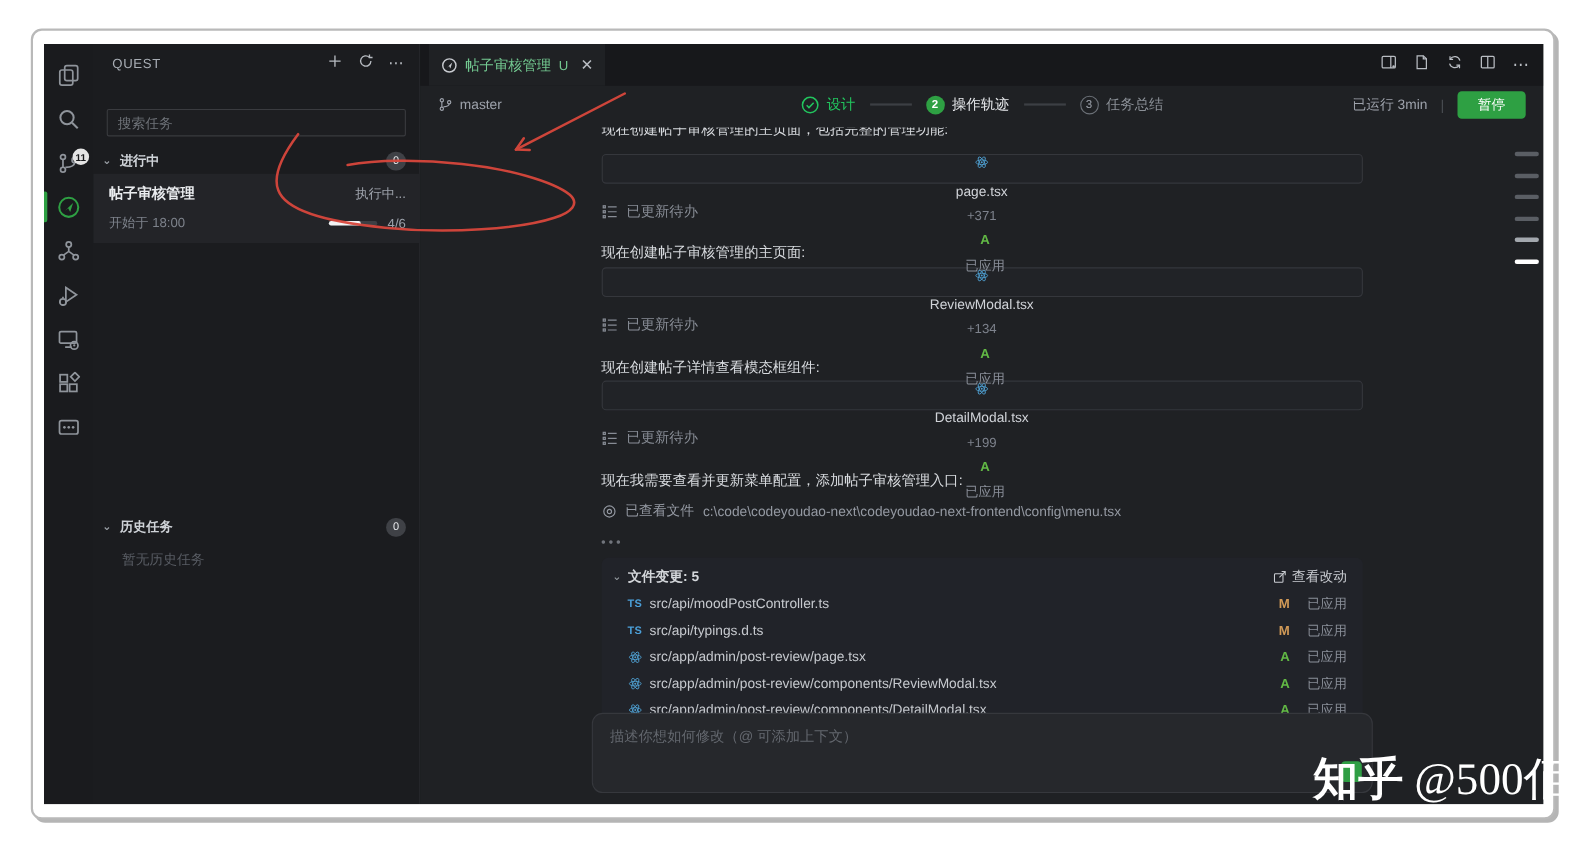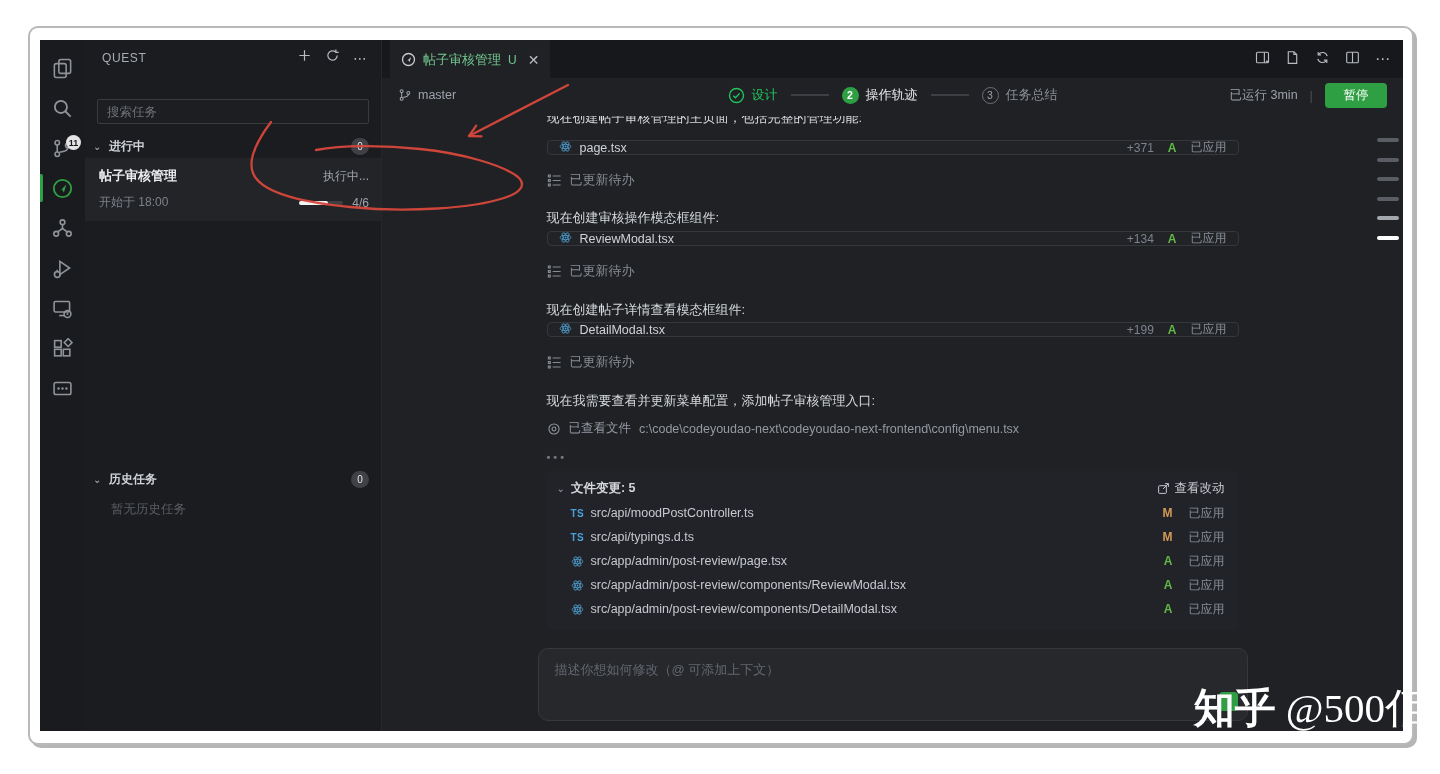--- a/index.html
+++ b/index.html
@@ -76,21 +76,21 @@
   .runtime { color:#9da2ab; font-size:12.5px; }
   .run-sep { color:#4a4d52; font-size:13px; }
   .pause-btn { background:#2ea043; color:#fff; font-size:12.5px; border:none; border-radius:4px; width:62px; height:25px; cursor:pointer; font-family:inherit; }
 
   
   .content { flex:1; position:relative; overflow:hidden; }
   .chat { width:692px; margin:0 auto; }
   .clipwrap { height:12px; overflow:hidden; margin-top:4px; }
   .clipwrap .stmt0 { margin-top:-7px; color:#d7dade; font-size:13px; }
   .stmt { color:#d7dade; font-size:13px; line-height:16px; }
-  .pill { height:15px; background:#212327; border:1px solid #35373c; border-radius:4px; display:flex; align-items:center; padding:0 11px; gap:8px; cursor:pointer; }
+  .pill { height:27px; background:#212327; border:1px solid #35373c; border-radius:4px; display:flex; align-items:center; padding:0 11px; gap:8px; cursor:pointer;flex-direction:column; }
   .pill-name { color:#d0d3d8; font-size:12.5px; flex:1; }
   .pill-added { color:#7d828c; font-size:12px; }
   .pill-letter { color:#62b945; font-size:12px; font-weight:bold; margin-left:6px; }
   .pill-status { color:#8a8f99; font-size:12px; margin-left:6px; }
   .todo { display:flex; align-items:center; gap:8px; color:#878c95; font-size:13px; }
   .todo svg { width:15px; height:15px; }
   .viewed { display:flex; align-items:center; gap:8px; color:#9499a2; font-size:12.5px; }
   .viewed svg { width:14px; height:14px; flex:0 0 14px; }
   .dots { color:#71757c; font-size:11px; letter-spacing:3px; font-weight:bold; }
 
@@ -349,21 +349,21 @@
           <div class="todo" style="margin-top:16px;">
             <svg viewBox="0 0 16 16" fill="none" stroke="currentColor" stroke-width="1.2">
                 <path d="M6 3.2h8.5M6 8h8.5M6 12.8h8.5"></path>
                 <rect x="1.5" y="2.2" width="2" height="2"></rect>
                 <rect x="1.5" y="7" width="2" height="2"></rect>
                 <rect x="1.5" y="11.8" width="2" height="2"></rect>
               </svg>
             <span>已更新待办</span>
           </div>
 
-          <div class="stmt" style="margin-top:21px;">现在创建审核操作模态框组件:</div>
+          <div class="stmt" style="margin-top:21px;">现在创建帖子审核管理的主页面:</div>
 
           <div class="pill" style="margin-top:5px;">
             <span class="react-ico"><svg viewBox="0 0 16 16" fill="none" stroke="currentColor" stroke-width="1">
                   <ellipse cx="8" cy="8" rx="6.6" ry="2.6"></ellipse>
                   <ellipse cx="8" cy="8" rx="6.6" ry="2.6" transform="rotate(60 8 8)"></ellipse>
                   <ellipse cx="8" cy="8" rx="6.6" ry="2.6" transform="rotate(120 8 8)"></ellipse>
                   <circle cx="8" cy="8" r="1.1" fill="currentColor" stroke="none"></circle>
                 </svg></span>
             <span class="pill-name">ReviewModal.tsx</span>
             <span class="pill-added">+134</span>

